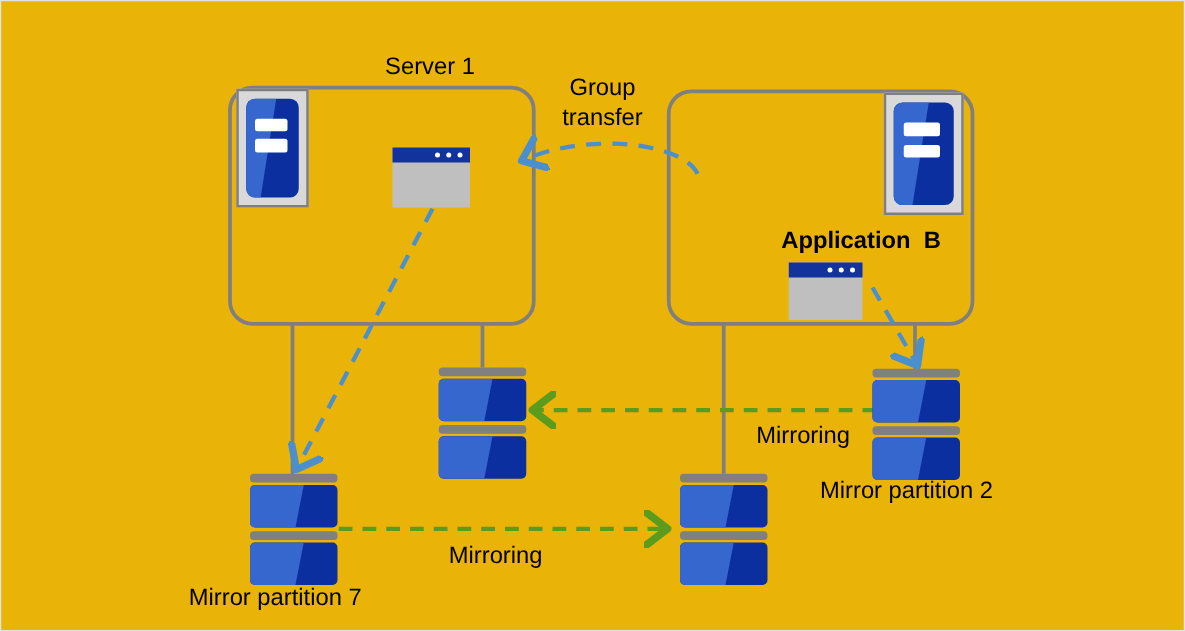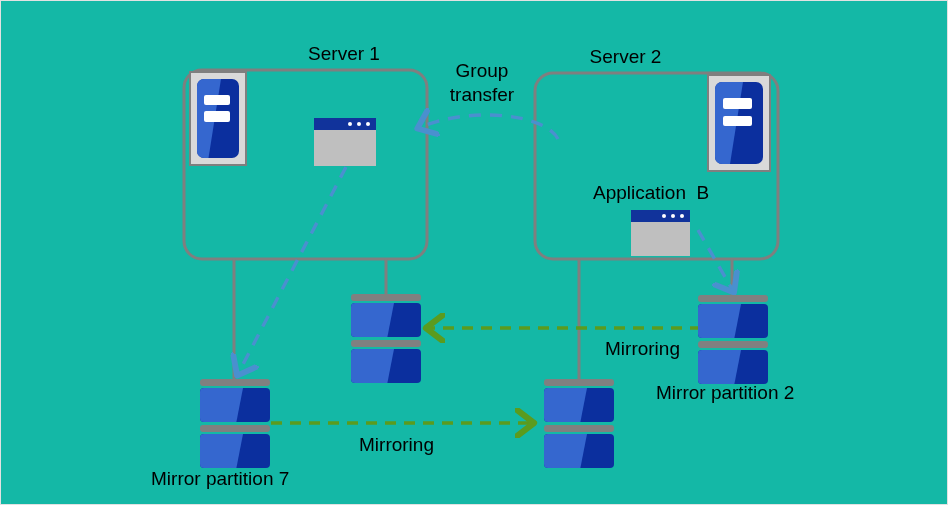--- a/index.html
+++ b/index.html
@@ -5,21 +5,21 @@
 <style>
   html, body {
     margin: 0;
     padding: 0;
     background: #ffffff;
   }
   #canvas {
     position: relative;
     width: 948px;
     height: 505px;
-    background: #14b8a6;
+    background: #eab308;
     border: 1px solid #e2e2e2;
     box-sizing: border-box;
     overflow: hidden;
     font-family: "Liberation Sans", sans-serif;
   }
   #svg-layer {
     position: absolute;
     left: 0;
     top: 0;
     width: 948px;
@@ -175,31 +175,30 @@
 
 
   <div class="app-icon" style="left:313px; top:117px; width:62px; height:48px;">
     <div class="titlebar">
       <span class="dot" style="right:6px;"></span>
       <span class="dot" style="right:15px;"></span>
       <span class="dot" style="right:24px;"></span>
     </div>
   </div>
 
-  <div class="lbl center" style="left:512px; top:44px; width:225px;">Server 2</div>
 
   <div class="rack-icon" style="left:706px; top:73px; width:64px; height:98px;">
     <div class="body">
       <div class="hi"></div>
       <div class="bar b1"></div>
       <div class="bar b2"></div>
     </div>
   </div>
 
-  <div class="lbl" style="left:592px; top:180px;">Application  B</div>
+  <div class="lbl" style="left:624px; top:180px;font-weight:bold;">Application  B</div>
 
   <div class="app-icon" style="left:630px; top:209px; width:59px; height:46px;">
     <div class="titlebar">
       <span class="dot" style="right:6px;"></span>
       <span class="dot" style="right:15px;"></span>
       <span class="dot" style="right:24px;"></span>
     </div>
   </div>
 
   <div class="lbl center" style="left:424px; top:82px; width:114px;">transfer</div>

